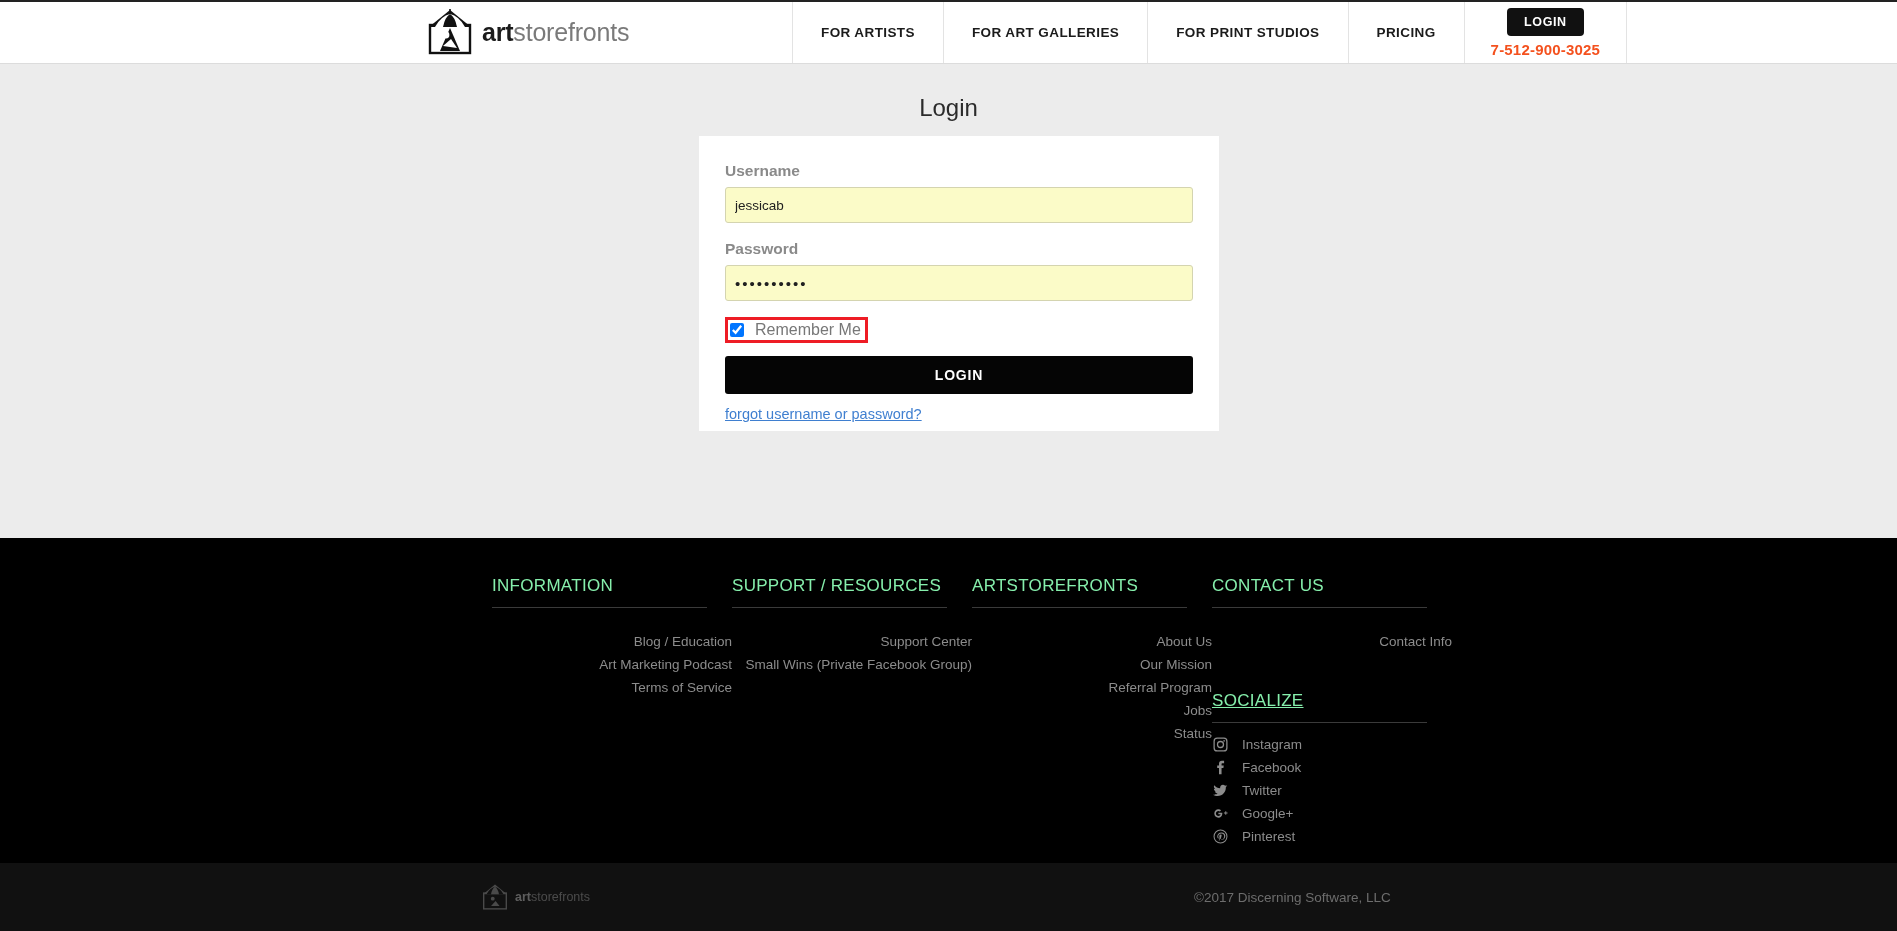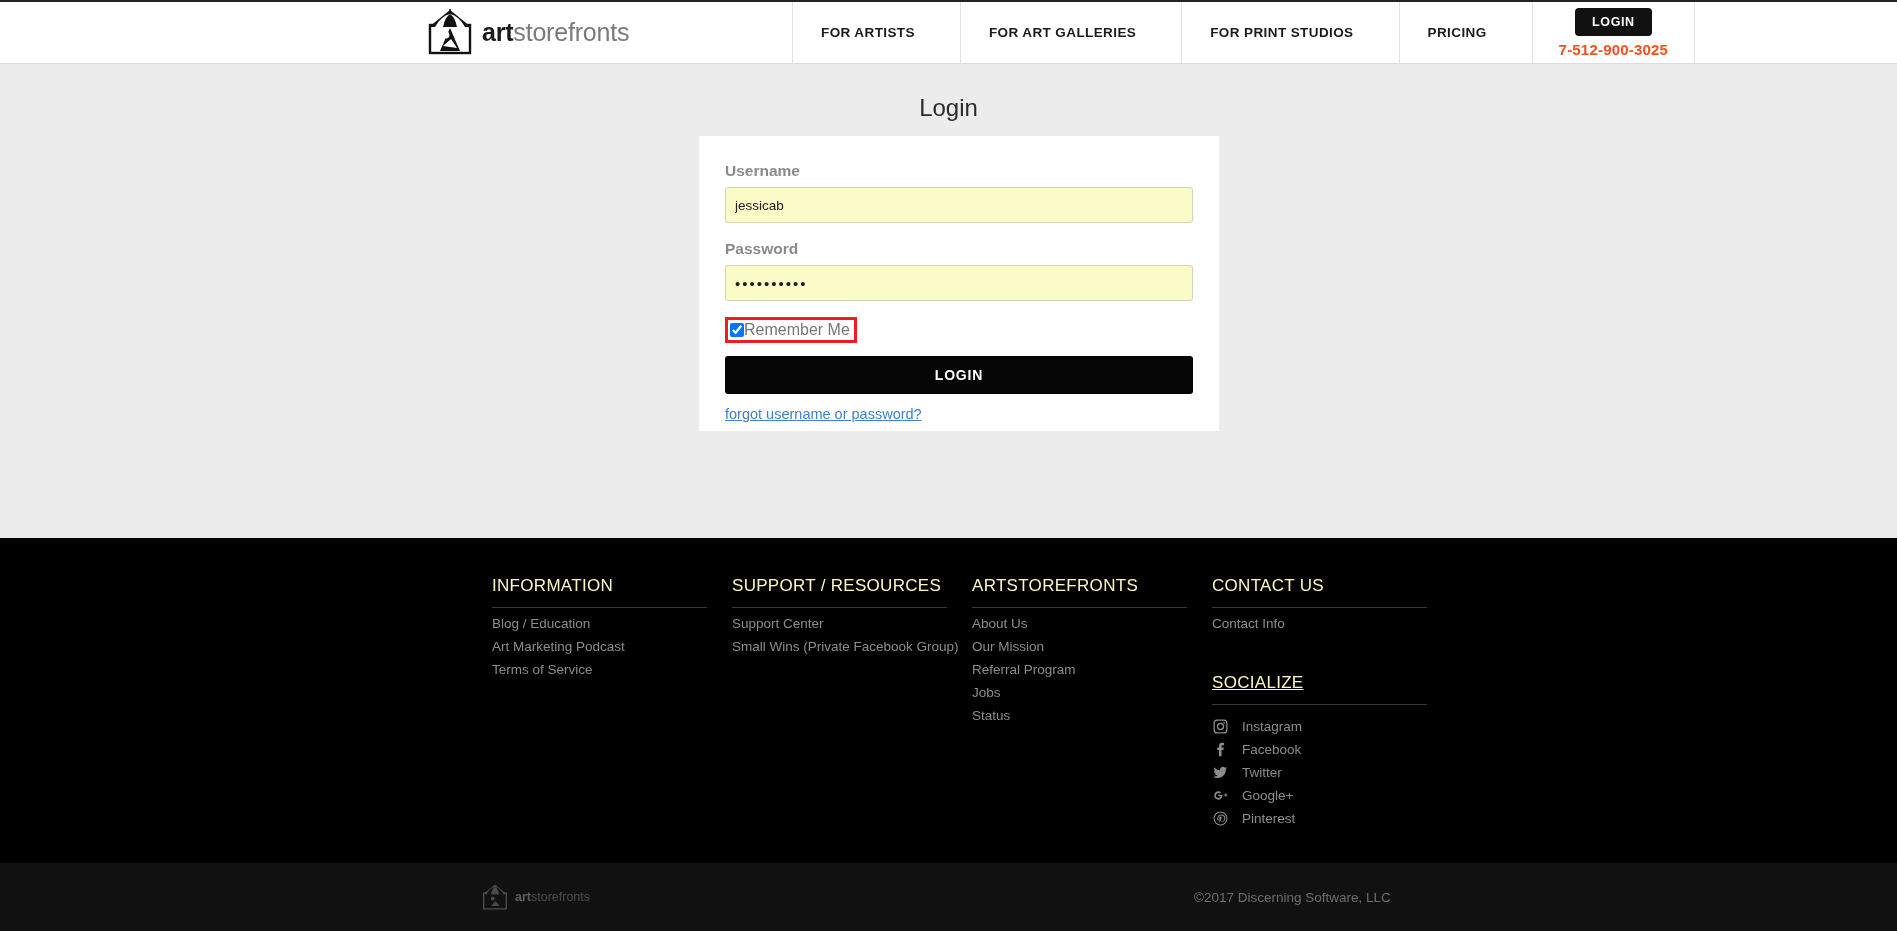--- a/index.html
+++ b/index.html
@@ -59,21 +59,20 @@
     font-weight: 700;
   }
 
   .nav {
     position: absolute;
     left: 792px;
     top: 0;
     height: 61px;
     display: flex;
     align-items: center;
-    gap: 17px;
   }
   .nav-item {
     display: flex;
     align-items: center;
     justify-content: center;
     padding: 0 28px;
     border-left: 1px solid #e3e3e3;
     font-size: 13.5px;
     font-weight: 700;
     letter-spacing: 0.4px;
@@ -153,21 +152,21 @@
   }
   .text-input.pw {
     letter-spacing: 2px;
     font-size: 15px;
   }
   .gap { height: 17px; }
 
   .remember-row {
     display: inline-flex;
     align-items: center;
-    gap: 0;
+    gap: 11px;
     margin-top: 16px;
     border: 3px solid #ee1c25;
     padding: 1px 4px 1px 2px;
     box-sizing: border-box;
     cursor: pointer;
   }
   .remember-row input[type=checkbox] {
     width: 14px;
     height: 14px;
     margin: 0;
@@ -215,28 +214,28 @@
   .footer-inner {
     position: absolute;
     left: 492px;
     top: 38px;
     display: flex;
     gap: 0;
   }
   .fcol { width: 240px; }
   .fcol-title {
     font-size: 17px;
-    color: #fef9c3;
+    color: #86efac;
     letter-spacing: 0.3px;
     padding-bottom: 11px;
     border-bottom: 1px solid #3a3a3a;
     width: 215px;
     font-weight: 400;
   }
-  .fcol-links { margin-top: 8px; }
+  .fcol-links { margin-top: 26px; text-align: right; }
   .fcol-links a {
     display: block;
     font-size: 13.5px;
     color: #8c8c8c;
     text-decoration: none;
     margin-bottom: 8px;
     cursor: pointer;
   }
   .socialize-title {
     margin-top: 42px;

